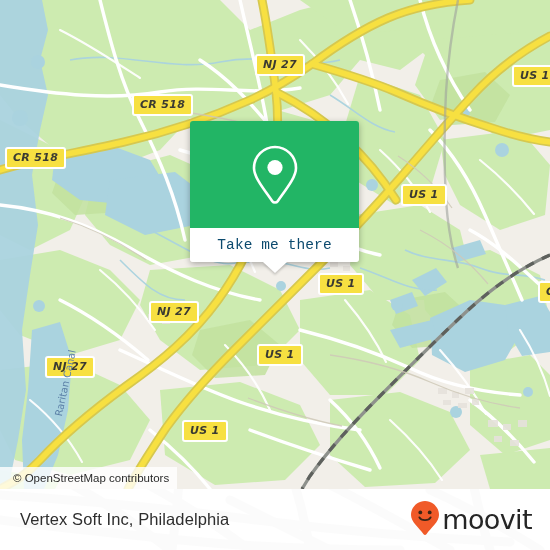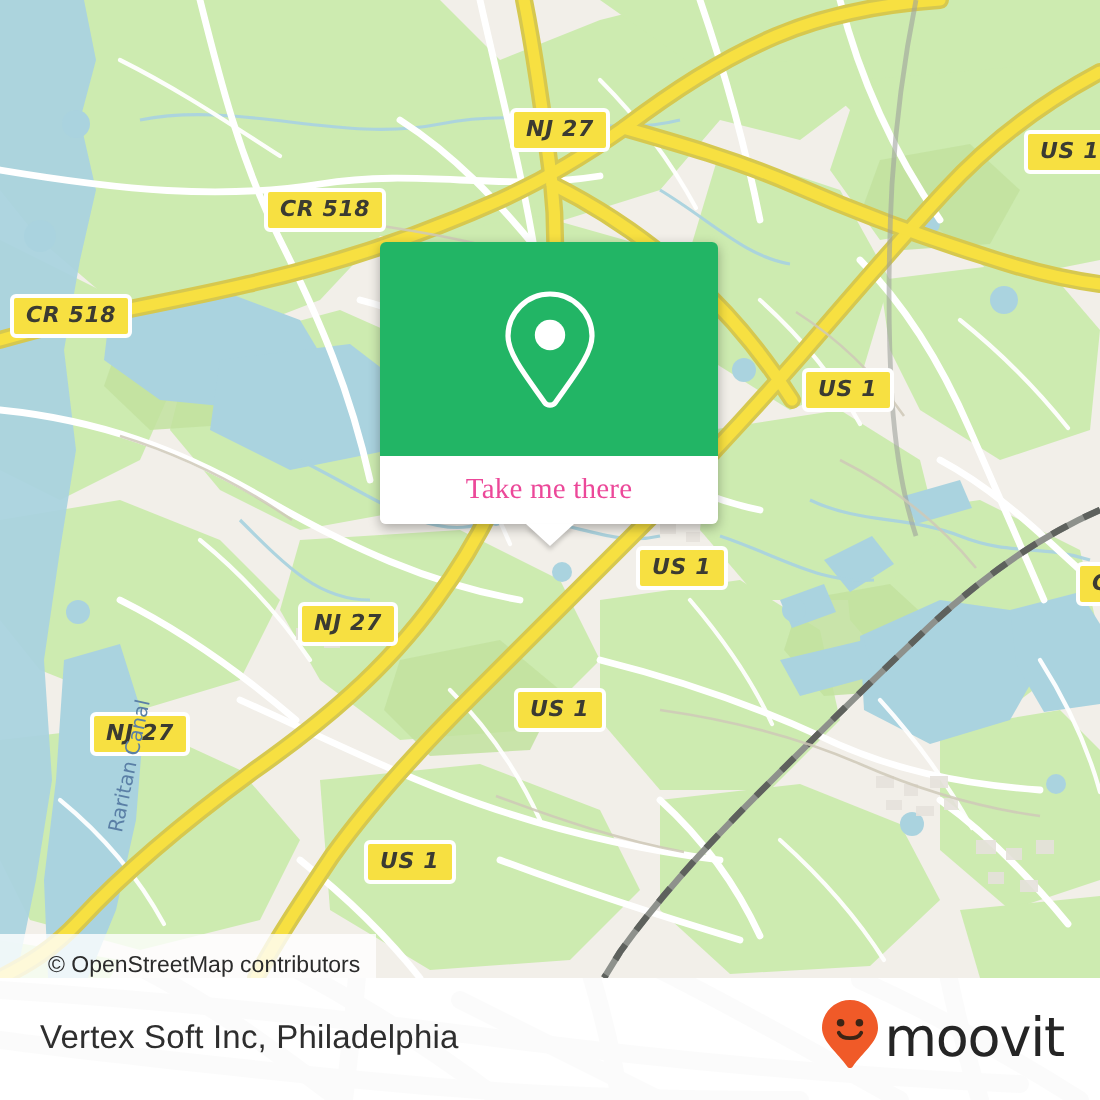--- a/index.html
+++ b/index.html
@@ -86,46 +86,46 @@
   #popup-footer {
     position: relative;
     height: 34px;
     background: #ffffff;
     border-radius: 0 0 3px 3px;
     display: flex;
     align-items: center;
     justify-content: center;
   }
   #popup-label {
-    color: #ec4899;
+    color: #0c4a6e;
     font-size: 14.5px;
-    font-family: Liberation Serif, serif;
+    font-family: Liberation Mono, monospace;
     letter-spacing: 0.1px;
   }
   #popup-tail {
     position: absolute;
     left: 50%;
     bottom: -11px;
     margin-left: -12px;
     width: 0; height: 0;
     border-left: 12px solid transparent;
     border-right: 12px solid transparent;
     border-top: 11px solid #ffffff;
     filter: drop-shadow(0 2px 1px rgba(0,0,0,0.18));
   }
 
   
   #attribution {
     position: absolute;
     left: 0;
     bottom: 0;
     height: 22px;
-    padding: 0 8px 0 24px;
+    padding: 0 8px 0 13px;
     display: flex;
-    align-items: flex-end;
+    align-items: center;
     background: rgba(255,255,255,0.80);
     color: #2b2b2b;
     font-size: 11.5px;
     font-family: "Liberation Sans", sans-serif;
     z-index: 45;
   }
 
   
   #footer {
     position: absolute;

